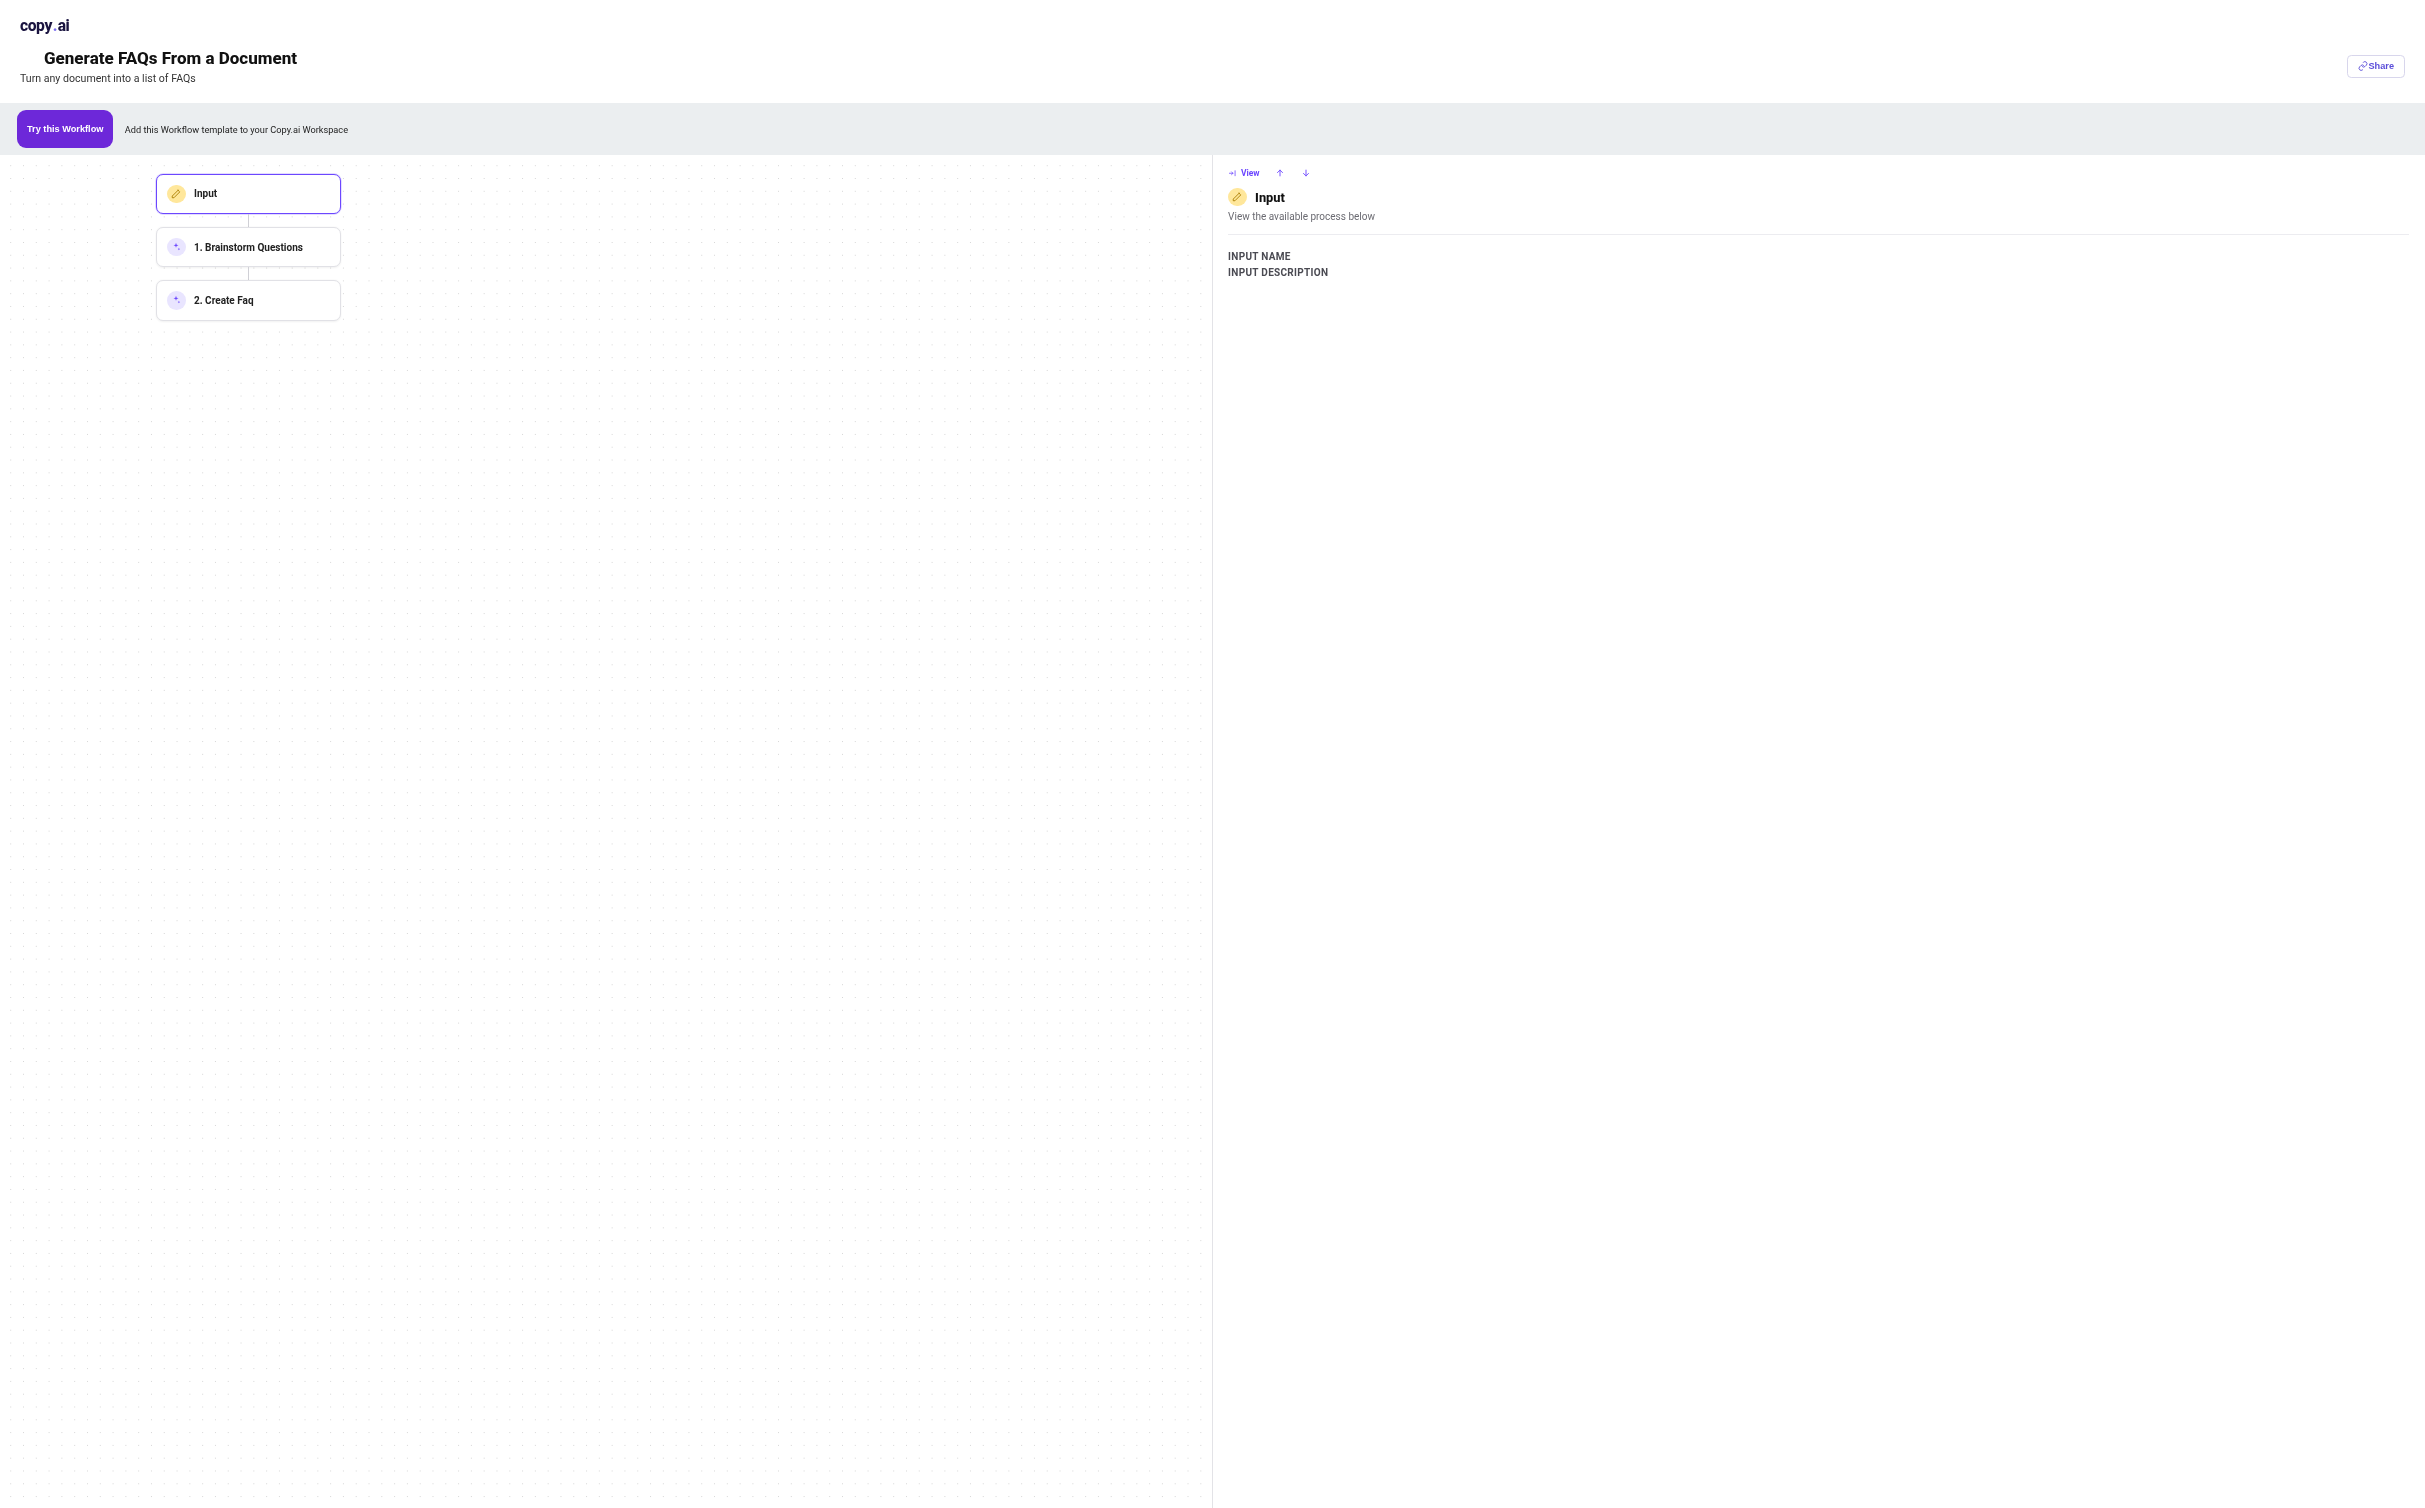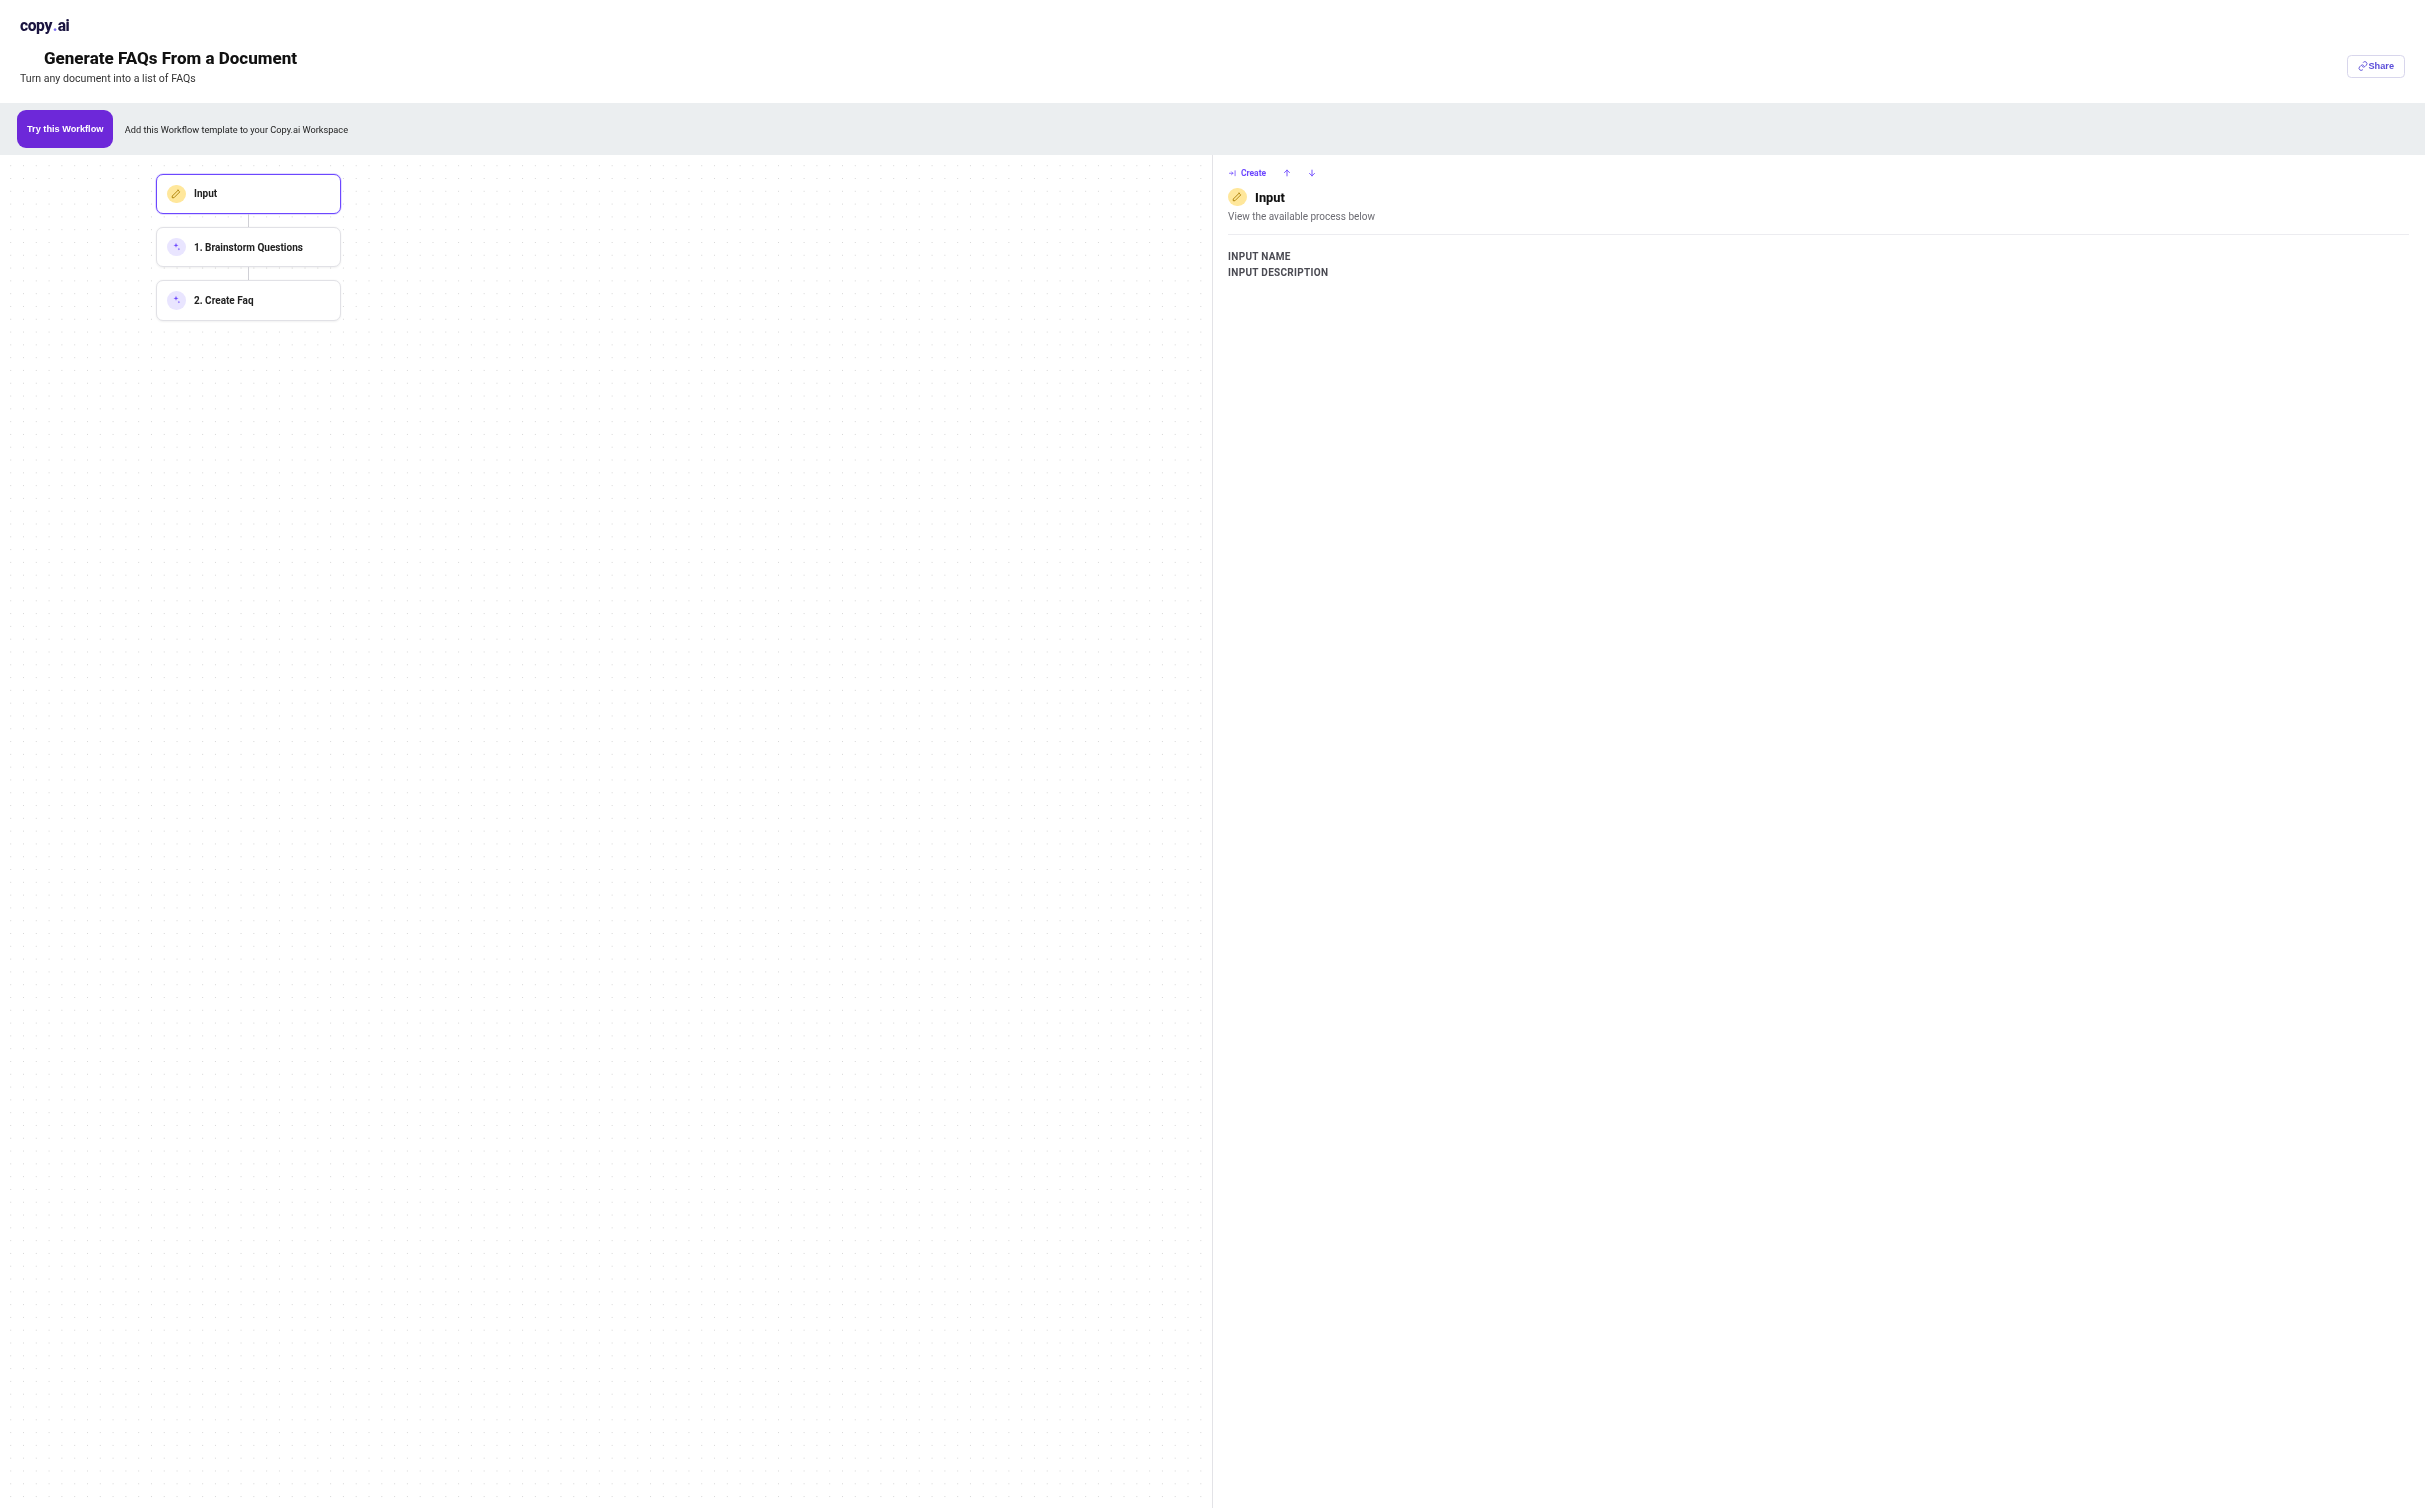--- a/index.html
+++ b/index.html
@@ -295,21 +295,21 @@
 
     </div>
   </div>
 
   <div class="panel">
     <div class="panel-top">
       <div class="close-btn">
         <svg viewBox="0 0 24 24" fill="none" stroke="currentColor" stroke-width="2.2" stroke-linecap="round">
             <path d="M4 12h10M10 8l4 4-4 4M20 5v14"></path>
           </svg>
-        <span>Create</span>
+        <span>View</span>
       </div>
       <svg class="nav-arrow" viewBox="0 0 24 24" fill="none" stroke="currentColor" stroke-width="2.2" stroke-linecap="round" stroke-linejoin="round">
           <path d="M12 19V5M6 11l6-6 6 6"></path>
         </svg>
       <svg class="nav-arrow" viewBox="0 0 24 24" fill="none" stroke="currentColor" stroke-width="2.2" stroke-linecap="round" stroke-linejoin="round">
           <path d="M12 5v14M6 13l6 6 6-6"></path>
         </svg>
     </div>
 
     <div class="panel-title-row">

